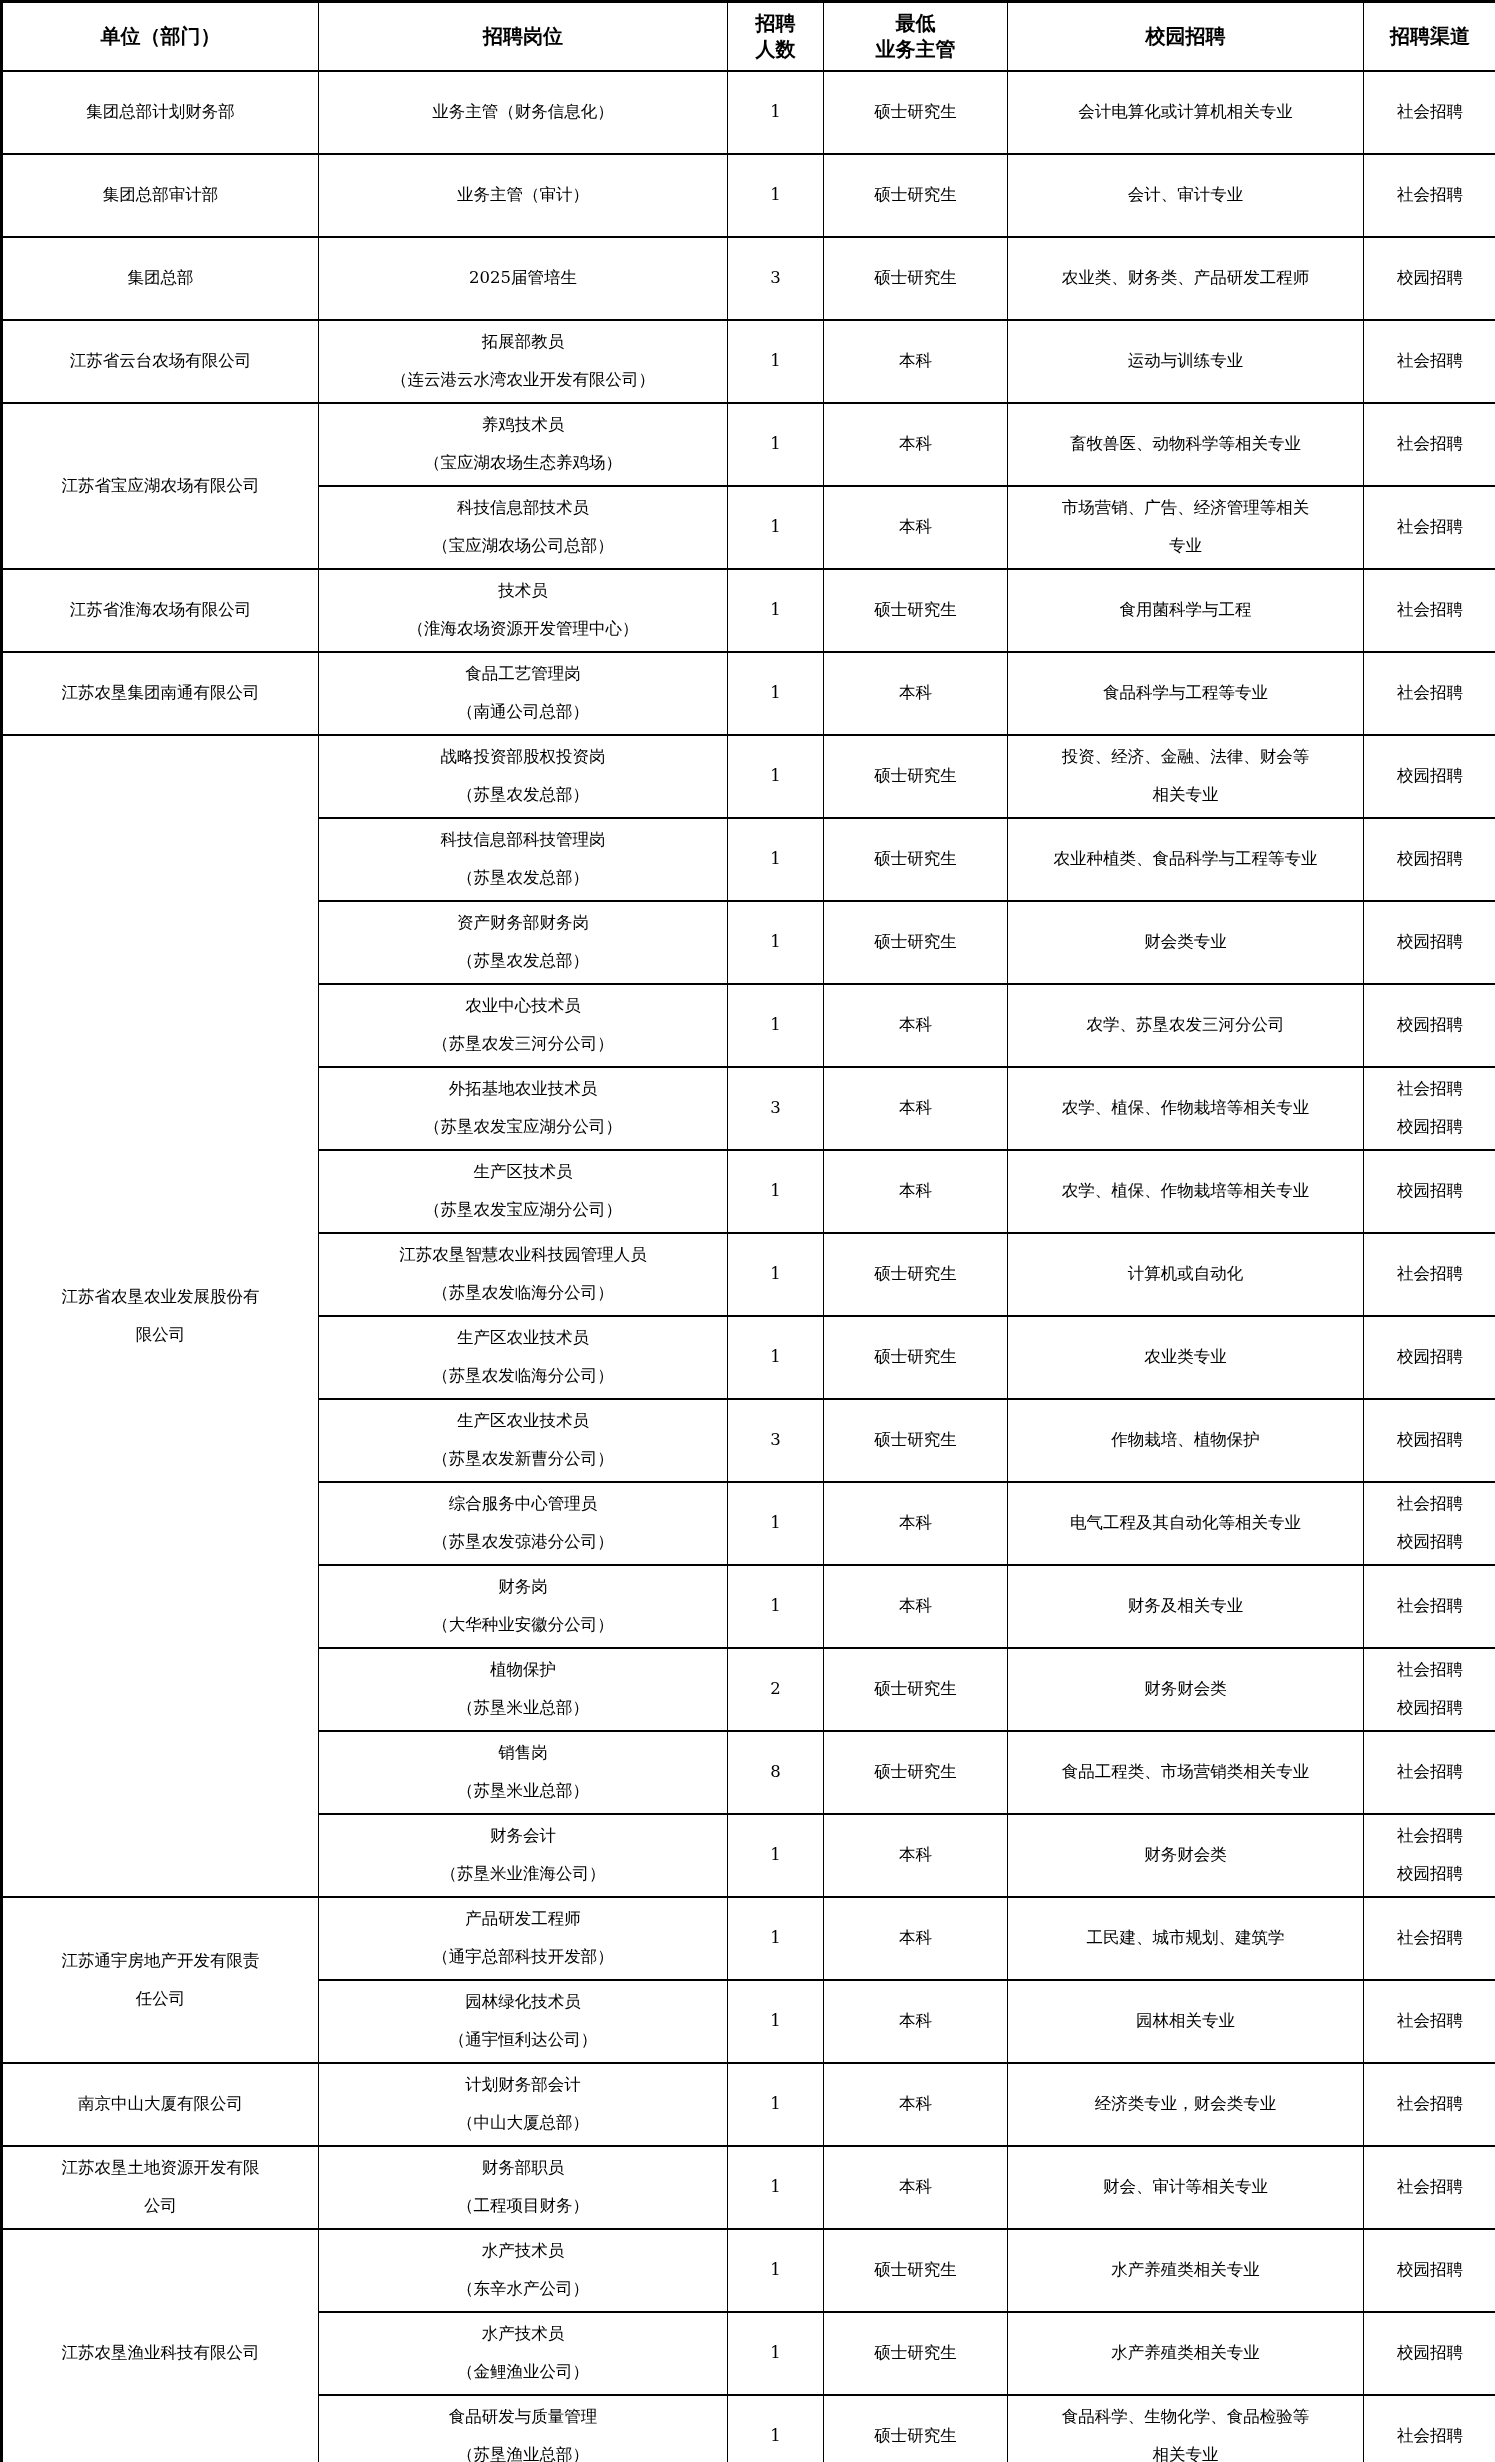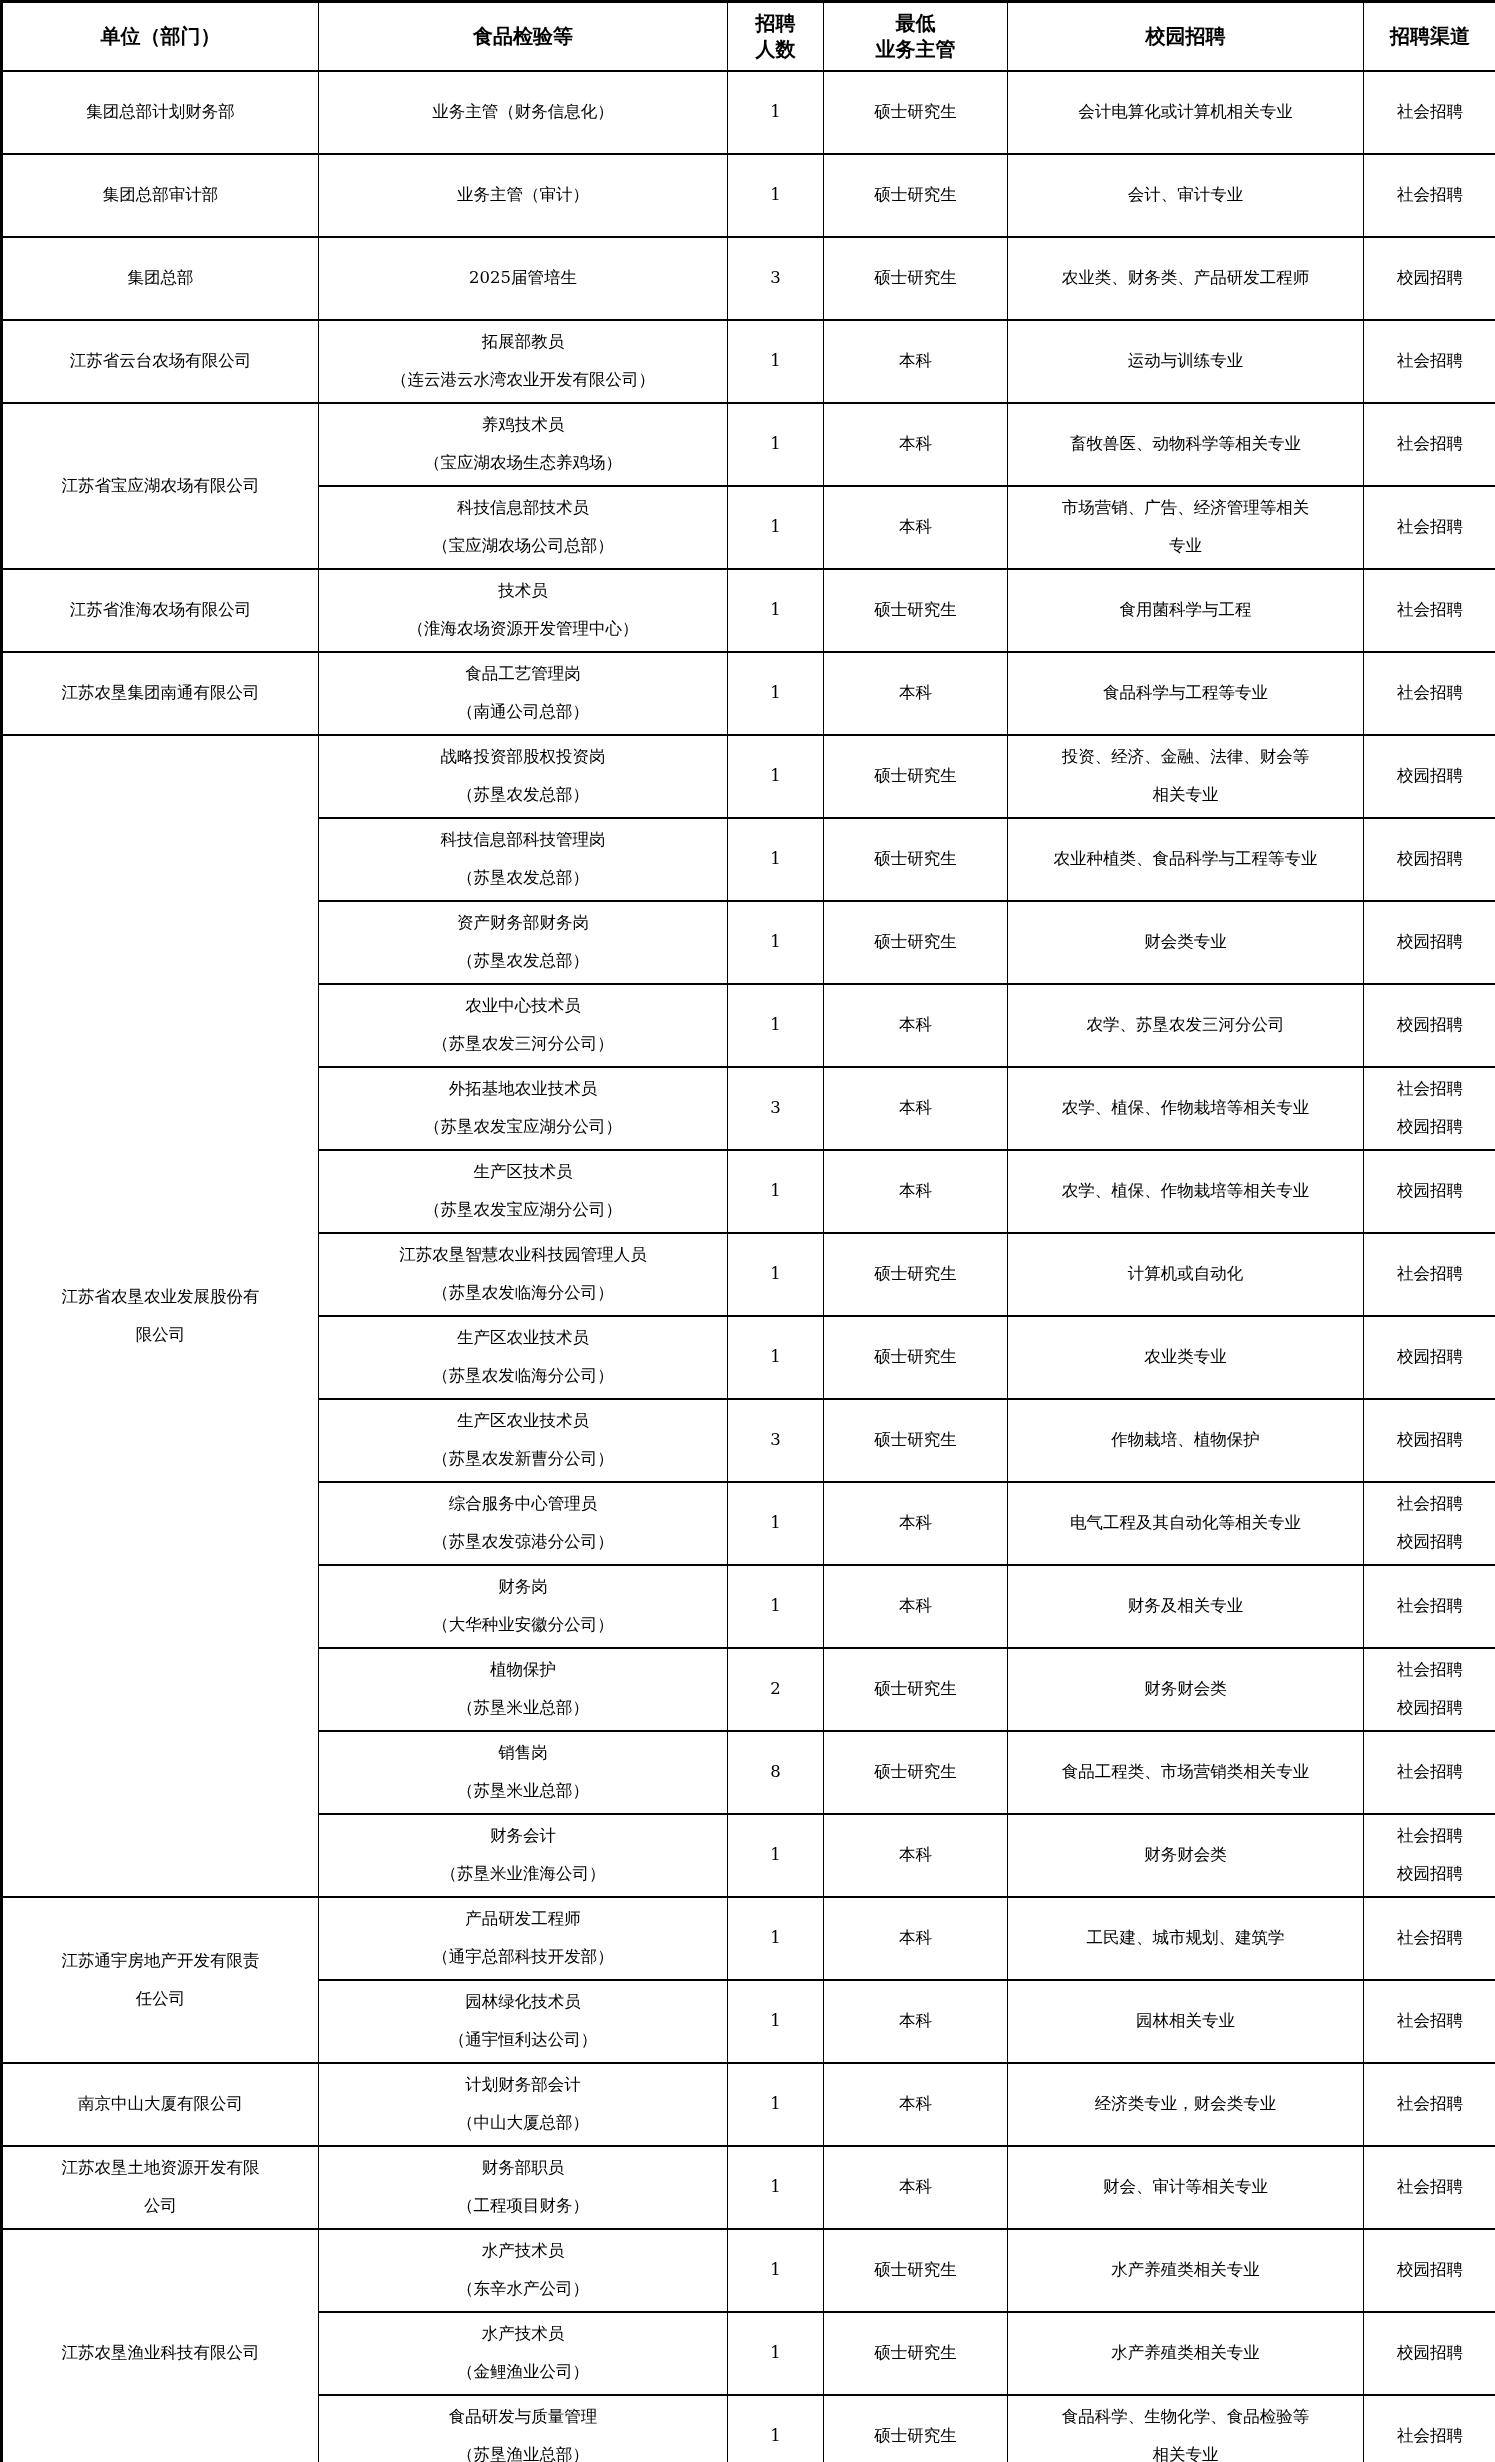--- a/index.html
+++ b/index.html
@@ -70,21 +70,21 @@
       <col class="c-unit">
       <col class="c-position">
       <col class="c-count">
       <col class="c-education">
       <col class="c-major">
       <col class="c-channel">
     </colgroup>
     <thead>
       <tr>
         <th>单位（部门）</th>
-        <th>食品检验等</th>
+        <th>招聘岗位</th>
         <th>招聘
 人数</th>
         <th>最低
 业务主管</th>
         <th>校园招聘</th>
         <th>招聘渠道</th>
       </tr>
     </thead>
     <tbody>
         <tr>

